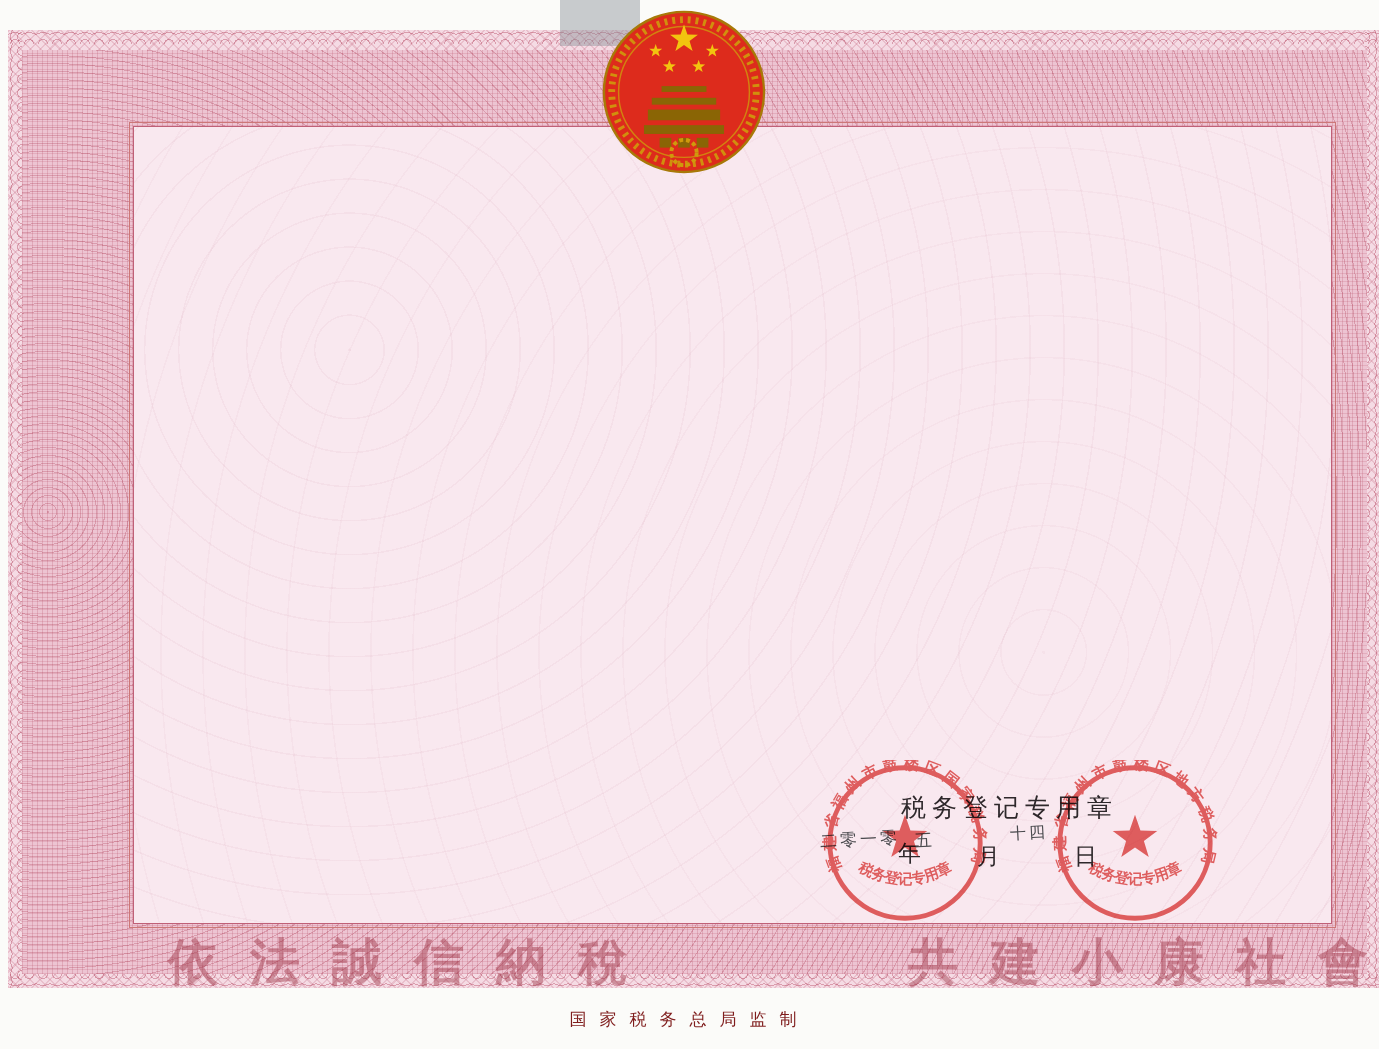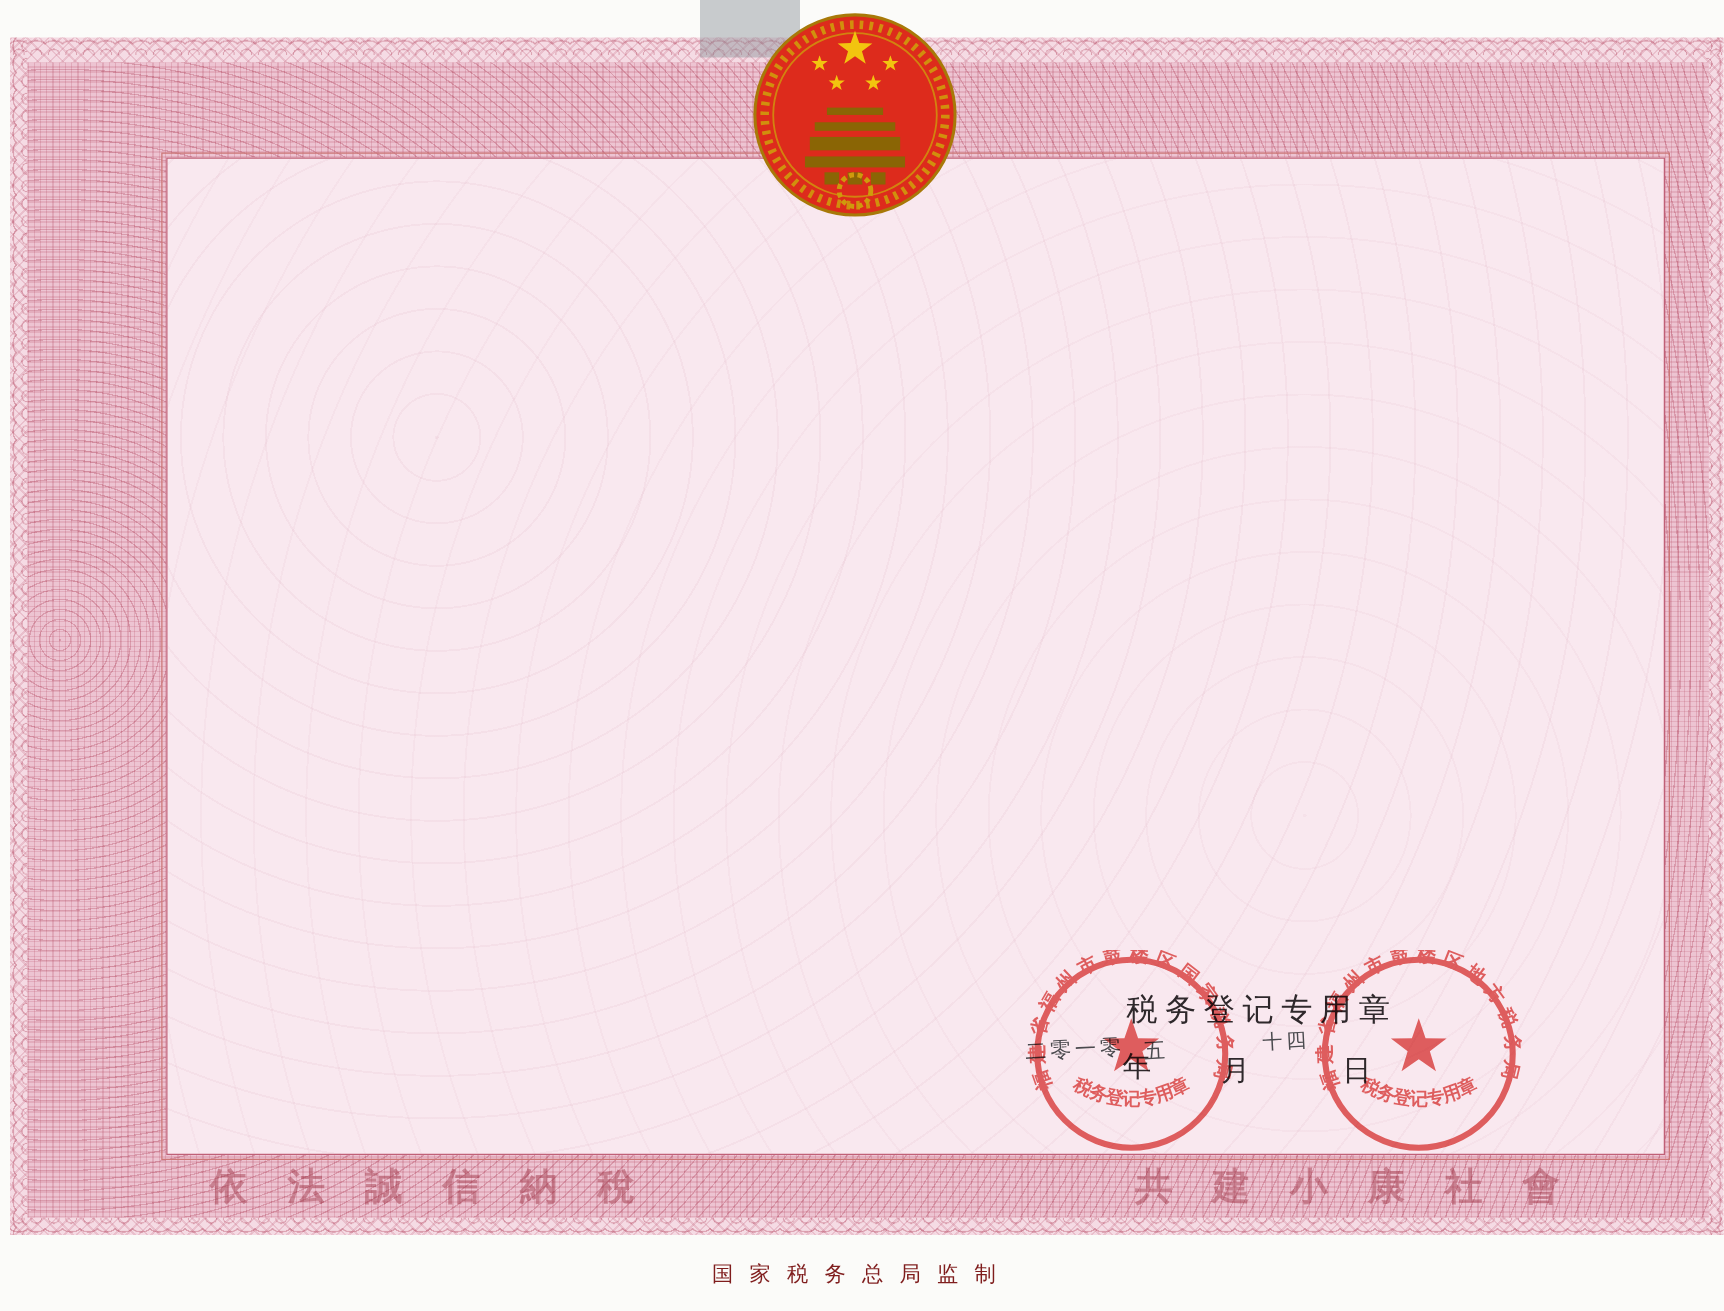--- a/index.html
+++ b/index.html
@@ -30,21 +30,21 @@
 
   
   .interior{left:133px;top:126px;width:1197px;height:796px;z-index:1;
     background:
       repeating-radial-gradient(circle at 18% 28%, rgba(203,138,160,.09) 0 1.5px, transparent 1.5px 34px),
       repeating-radial-gradient(circle at 76% 66%, rgba(203,138,160,.07) 0 1.5px, transparent 1.5px 42px),
       #f9e8ef;
     border:1.5px solid #c06077;outline:1px solid #c77;outline-offset:3px;}
 
   
-  .motto{top:929px;font-size:30px;font-weight:bold;z-index:2;
+  .motto{top:929px;font-size:50px;font-weight:bold;z-index:2;
     color:rgba(158,52,68,.45);letter-spacing:32px;white-space:nowrap;}
   .motto-left{left:168px;} .motto-right{left:872px;padding-left:36px;}
 
   
   .emblem{left:601px;top:1px;width:166px;height:178px;z-index:4;}
   .scan-shadow{left:560px;top:0;width:80px;height:46px;background:rgba(138,144,150,.45);z-index:2;}
 
   
   .content{z-index:3;}
   .title{left:388px;top:172px;font-size:70px;font-weight:bold;letter-spacing:62px;

